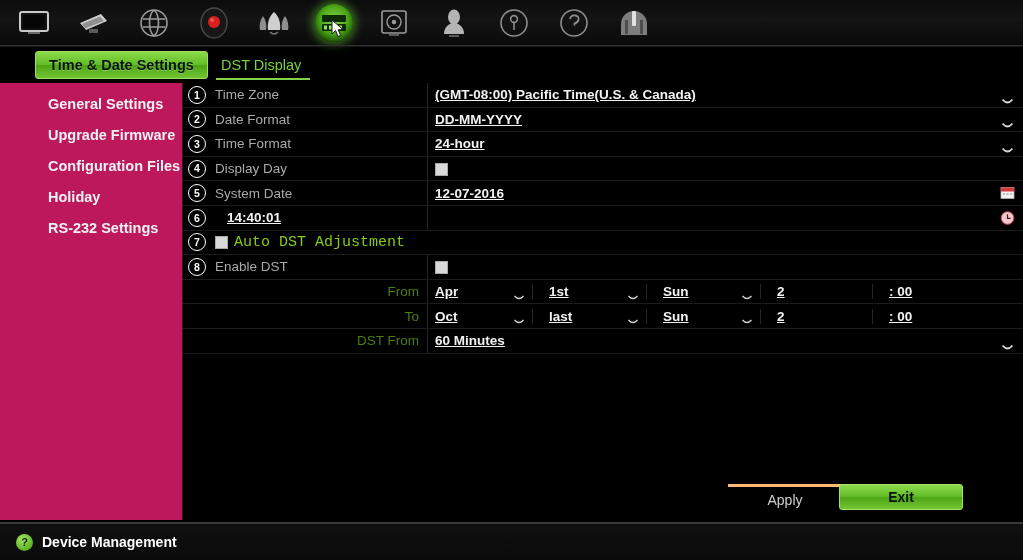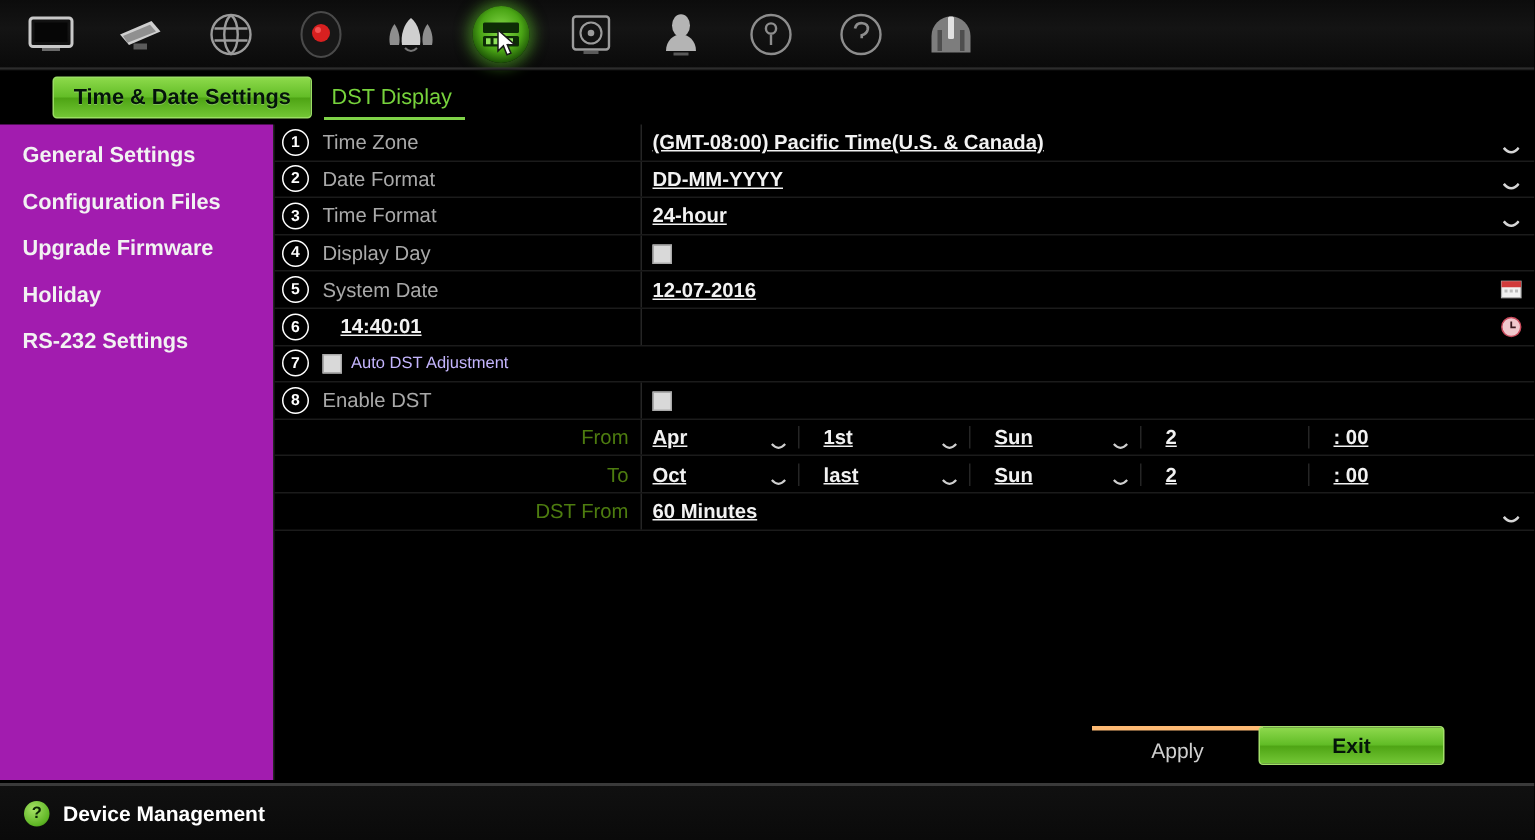--- a/index.html
+++ b/index.html
@@ -108,23 +108,24 @@
     left: 184px; top: 29px;
     width: 94px; height: 2px;
     background: #7fd348;
   }
 
   
   .sidebar {
     position: absolute;
     left: 0; top: 83px;
     width: 182px; height: 437px;
-    background: #a21caf;
+    background: #be185d;
     padding-top: 5px;
     box-sizing: border-box;
+    padding-left: 33px;
   }
   .side-item {
     height: 31px;
     display: flex;
     align-items: center;
     padding-left: 15px;
     color: #f2f2f2;
     font-size: 14.5px;
     font-weight: bold;
   }
@@ -210,23 +211,24 @@
     background: #d9d9d9;
     border: 1px solid #a9a9a9;
     box-sizing: border-box;
     display: inline-block;
     vertical-align: middle;
   }
   .inline-check {
     display: flex;
     align-items: center;
     gap: 6px;
-    color: #c4b5fd;
-    font-size: 11px;
+    color: #84cc16;
+    font-size: 15px;
     padding-left: 4px;
+    font-family: Liberation Mono, monospace;
   }
   .row-icon {
     position: absolute;
     right: 8px;
     top: 50%;
     transform: translateY(-50%);
     width: 15px; height: 15px;
   }
 
   
@@ -462,24 +464,24 @@
       <span>DST Display</span>
     </div>
     <div class="tab-underline"></div>
   </div>
 
   <div class="sidebar">
     <div class="side-item">
       <span>General Settings</span>
     </div>
     <div class="side-item">
+      <span>Upgrade Firmware</span>
+    </div>
+    <div class="side-item">
       <span>Configuration Files</span>
-    </div>
-    <div class="side-item">
-      <span>Upgrade Firmware</span>
     </div>
     <div class="side-item">
       <span>Holiday</span>
     </div>
     <div class="side-item">
       <span>RS-232 Settings</span>
     </div>
   </div>
   <div class="side-divider"></div>
 

